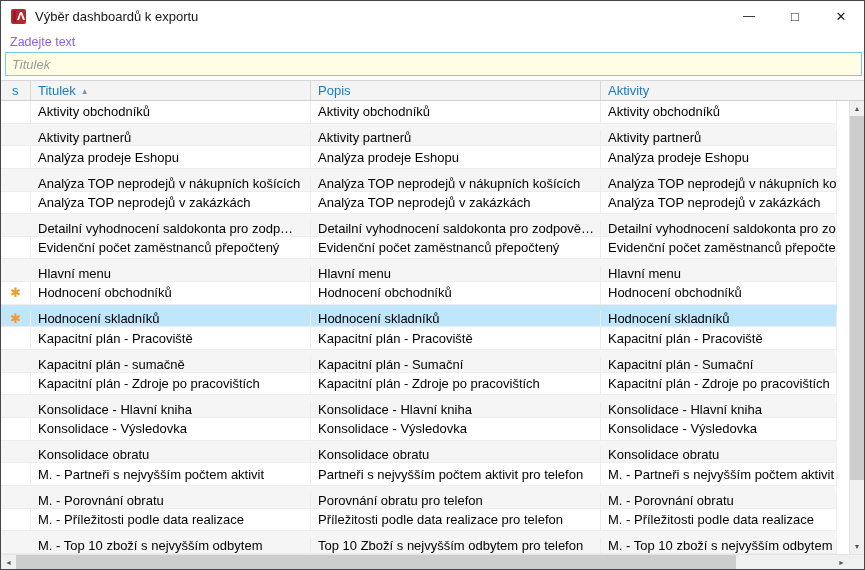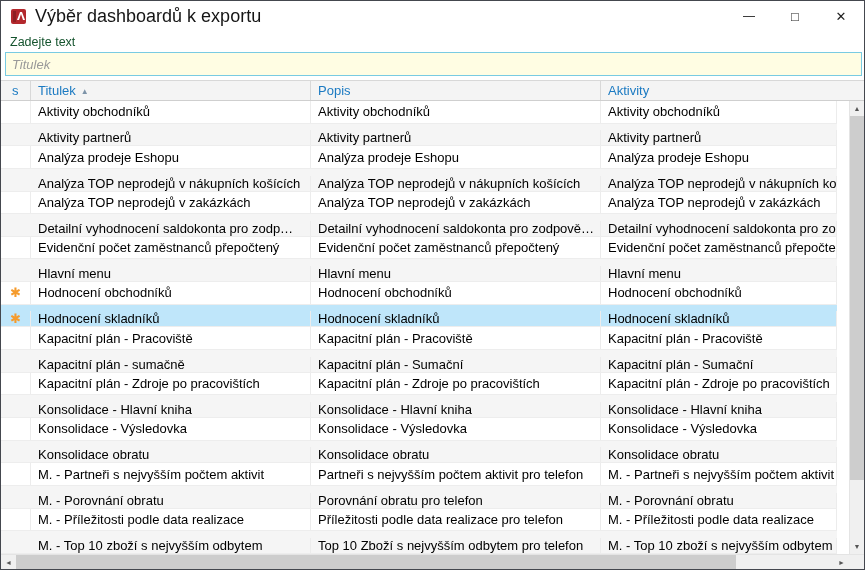--- a/index.html
+++ b/index.html
@@ -5,30 +5,30 @@
   * { margin:0; padding:0; }
   html,body { width:865px; height:570px; background:#fff; }
   body { font-family:"Liberation Sans", sans-serif; }
 
   .window { box-sizing:border-box; width:865px; height:570px; border:1px solid #44474e;
             display:flex; flex-direction:column; background:#fff; overflow:hidden; }
 
   
   .titlebar { flex:0 0 30px; display:flex; align-items:center; padding-left:9px; background:#fff; }
   .app-icon { width:17px; height:17px; margin-right:8px; flex:0 0 17px; }
-  .title { font-size:18px; color:#151515; white-space:nowrap; }
+  .title { font-size:13px; color:#151515; white-space:nowrap; }
   .win-controls { margin-left:auto; display:flex; height:100%; }
   .win-btn { width:46px; height:100%; display:flex; align-items:center; justify-content:center;
              font-size:12px; color:#1c1c1c; cursor:default; }
   .win-btn.max { font-size:13px; }
   .win-btn.close { font-size:13px; }
 
   
   .filterbar { flex:0 0 49px; background:#fff; }
-  .filter-label { padding:4px 0 3px 9px; font-size:12.5px; color:#14532d; }
+  .filter-label { padding:4px 0 3px 9px; font-size:12.5px; color:#8b5cf6; }
   .filter-input { display:block; box-sizing:border-box; width:857px; margin:0 4px; height:24px;
                   border:1px solid #79cbe2; background:#fffde3; padding:0 6px;
                   font-family:"Liberation Sans", sans-serif; font-size:13px; color:#333; outline:none; }
   .filter-input::placeholder { color:#9a9a9a; font-style:italic; }
 
   
   .grid { flex:1; display:flex; flex-direction:column; min-height:0; }
   .grid-header { flex:0 0 21px; display:flex; background:#f4f4f4; box-sizing:border-box;
                  border-top:1px solid #d8d8d8; border-bottom:1px solid #cfcfcf; }
   .hcell { display:flex; align-items:center; font-size:13px; color:#1b7ac2; padding-left:7px;

